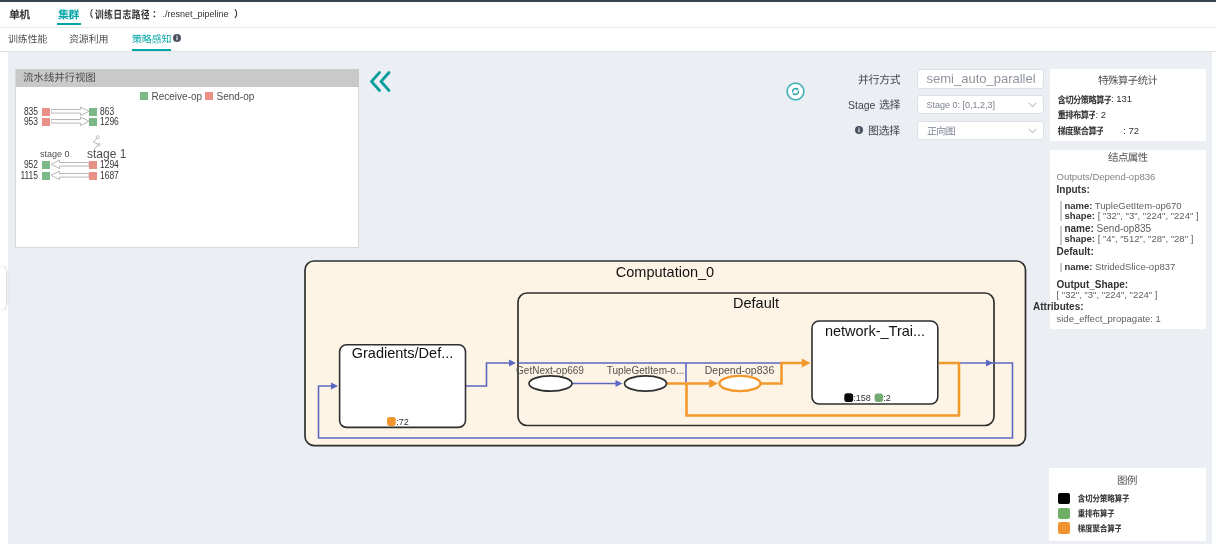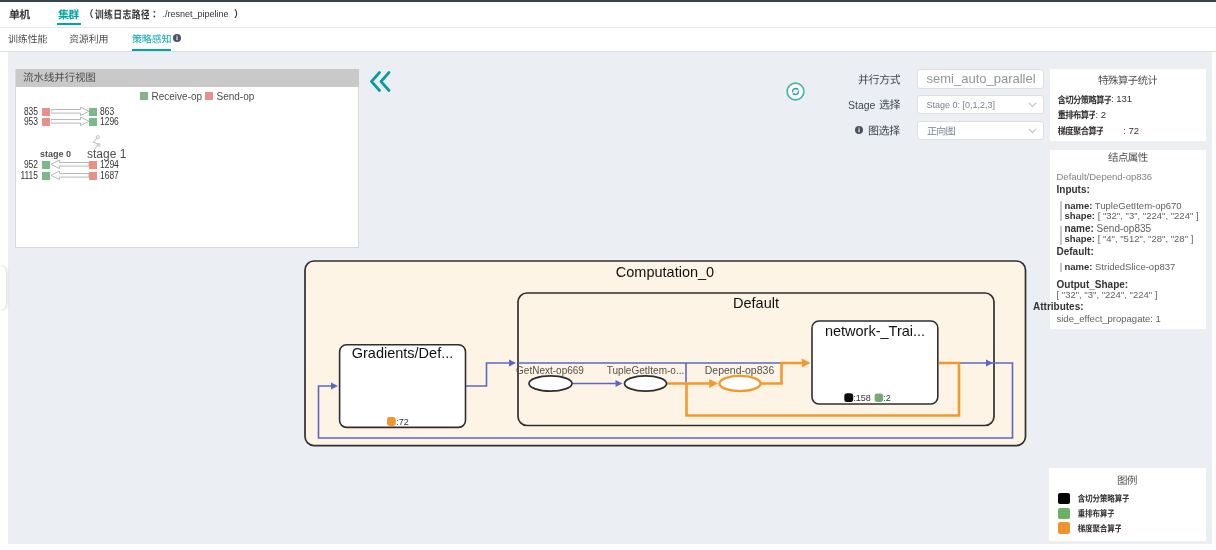--- a/index.html
+++ b/index.html
@@ -93,21 +93,21 @@
     </svg>
     <div style="position:absolute;left:89.0px;top:160.6px;width:8.0px;height:8.0px;background:#ea9187;"></div>
     <div style="position:absolute;left:99.5px;top:158.0px;font-size:10.2px;line-height:13px;color:#333;font-weight:normal;white-space:nowrap;transform:scaleX(0.830);transform-origin:0 50%;">1294</div>
     <div style="position:absolute;left:-21.8px;top:168.9px;width:60px;text-align:right;font-size:10.2px;line-height:13px;color:#333;font-weight:normal;white-space:nowrap;transform:scaleX(0.830);transform-origin:100% 50%;">1115</div>
     <div style="position:absolute;left:42.0px;top:171.5px;width:8.0px;height:8.0px;background:#7cb989;"></div>
     <svg style="position:absolute;left:50.5px;top:170.5px" width="38" height="10" viewBox="0 0 38 10">
       <polygon points="38.0,2.5 8.5,2.5 8.5,0 0,4.3 8.5,8.6 8.5,6.1 38.0,6.1" fill="#fdfdfd" stroke="#b9b9b9" stroke-width="1"></polygon>
     </svg>
     <div style="position:absolute;left:89.0px;top:171.5px;width:8.0px;height:8.0px;background:#ea9187;"></div>
     <div style="position:absolute;left:99.5px;top:168.9px;font-size:10.2px;line-height:13px;color:#333;font-weight:normal;white-space:nowrap;transform:scaleX(0.830);transform-origin:0 50%;">1687</div>
-    <div style="position:absolute;left:40.0px;top:147.5px;font-size:9.0px;line-height:12px;color:#4f4f4f;font-weight:bold;white-space:nowrap;">stage 0</div>
+    <div style="position:absolute;left:40.0px;top:147.5px;font-size:9.0px;line-height:12px;color:#4f4f4f;font-weight:normal;white-space:nowrap;">stage 0</div>
     <div style="position:absolute;left:87.0px;top:147.5px;font-size:12px;line-height:12px;color:#4f4f4f;font-weight:normal;white-space:nowrap;">stage 1</div>
     <svg style="position:absolute;left:89px;top:135px" width="14" height="16" viewBox="0 0 14 16">
       <path d="M8.5,2.5 L4.5,7 L9.5,9.5 L5.5,14" fill="none" stroke="#c4c4c4" stroke-width="1.1"></path>
       <circle cx="8.8" cy="2.2" r="1.6" fill="none" stroke="#c4c4c4" stroke-width="1"></circle>
       <circle cx="9.8" cy="9.8" r="1.4" fill="none" stroke="#c4c4c4" stroke-width="1"></circle>
     </svg>
     <svg style="position:absolute;left:370px;top:71px" width="21" height="21" viewBox="0 0 21 21">
       <path d="M9.5,1.5 L1.5,10.5 L9.5,19.5 M19,1.5 L11,10.5 L19,19.5" fill="none" stroke="#089c9c" stroke-width="2.7" stroke-linecap="round" stroke-linejoin="round"></path>
     </svg>
     <svg style="position:absolute;left:785.5px;top:82px" width="19" height="19" viewBox="0 0 19 19">
@@ -190,21 +190,21 @@
         <use href="#g50" xlink:href="#g50" transform="translate(39.1 8.4) scale(0.00833 -0.00980)"></use>
       </svg></div>
     <div style="position:absolute;left:1103.2px;top:124.6px;font-size:9.5px;line-height:12px;color:#333;font-weight:normal;white-space:nowrap;margin-left:20px;">: 72</div>
     <div style="position:absolute;left:1050.0px;top:150.0px;width:155.5px;height:178.5px;background:#fff;"></div>
     <div style="position:absolute;left:1108.0px;top:152.2px;"><svg width="40" height="12" viewBox="0 0 40 12" style="display:inline-block;vertical-align:top;" fill="#4c4c4c">
         <use href="#g58" xlink:href="#g58" transform="translate(0.0 9.0) scale(0.01050 -0.01050)"></use>
         <use href="#g59" xlink:href="#g59" transform="translate(9.9 9.0) scale(0.01050 -0.01050)"></use>
         <use href="#g60" xlink:href="#g60" transform="translate(19.8 9.0) scale(0.01050 -0.01050)"></use>
         <use href="#g15" xlink:href="#g15" transform="translate(29.7 9.0) scale(0.01050 -0.01050)"></use>
       </svg></div>
-    <div style="position:absolute;left:1056.5px;top:170.7px;font-size:9.5px;line-height:12px;color:#818181;font-weight:normal;white-space:nowrap;">Default/Depend-op836</div>
+    <div style="position:absolute;left:1056.5px;top:170.7px;font-size:9.5px;line-height:12px;color:#818181;font-weight:normal;white-space:nowrap;">Outputs/Depend-op836</div>
     <div style="position:absolute;left:1056.5px;top:183.0px;font-size:10.0px;line-height:13px;color:#333;font-weight:bold;white-space:nowrap;">Inputs:</div>
     <div style="position:absolute;left:1059.5px;top:200.7px;width:2.0px;height:20.3px;background:#c8c8c8;"></div>
     <div style="position:absolute;left:1064.4px;top:199.6px;font-size:9.5px;line-height:12px;color:#606060;font-weight:normal;white-space:nowrap;"><b style="color:#333">name:</b> TupleGetItem-op670</div>
     <div style="position:absolute;left:1064.4px;top:209.8px;font-size:9.5px;line-height:12px;color:#606060;font-weight:normal;white-space:nowrap;"><b style="color:#333">shape:</b> [ "32", "3", "224", "224" ]</div>
     <div style="position:absolute;left:1059.5px;top:225.5px;width:2.0px;height:19.4px;background:#c8c8c8;"></div>
     <div style="position:absolute;left:1064.4px;top:223.3px;font-size:10px;line-height:12px;color:#606060;font-weight:normal;white-space:nowrap;"><b style="color:#333">name:</b> Send-op835</div>
     <div style="position:absolute;left:1064.4px;top:232.8px;font-size:9.5px;line-height:12px;color:#606060;font-weight:normal;white-space:nowrap;"><b style="color:#333">shape:</b> [ "4", "512", "28", "28" ]</div>
     <div style="position:absolute;left:1056.5px;top:245.2px;font-size:10.0px;line-height:13px;color:#333;font-weight:bold;white-space:nowrap;">Default:</div>
     <div style="position:absolute;left:1059.5px;top:262.9px;width:2.0px;height:9.1px;background:#c8c8c8;"></div>
     <div style="position:absolute;left:1064.4px;top:261.4px;font-size:9.5px;line-height:12px;color:#606060;font-weight:normal;white-space:nowrap;"><b style="color:#333">name:</b> StridedSlice-op837</div>

